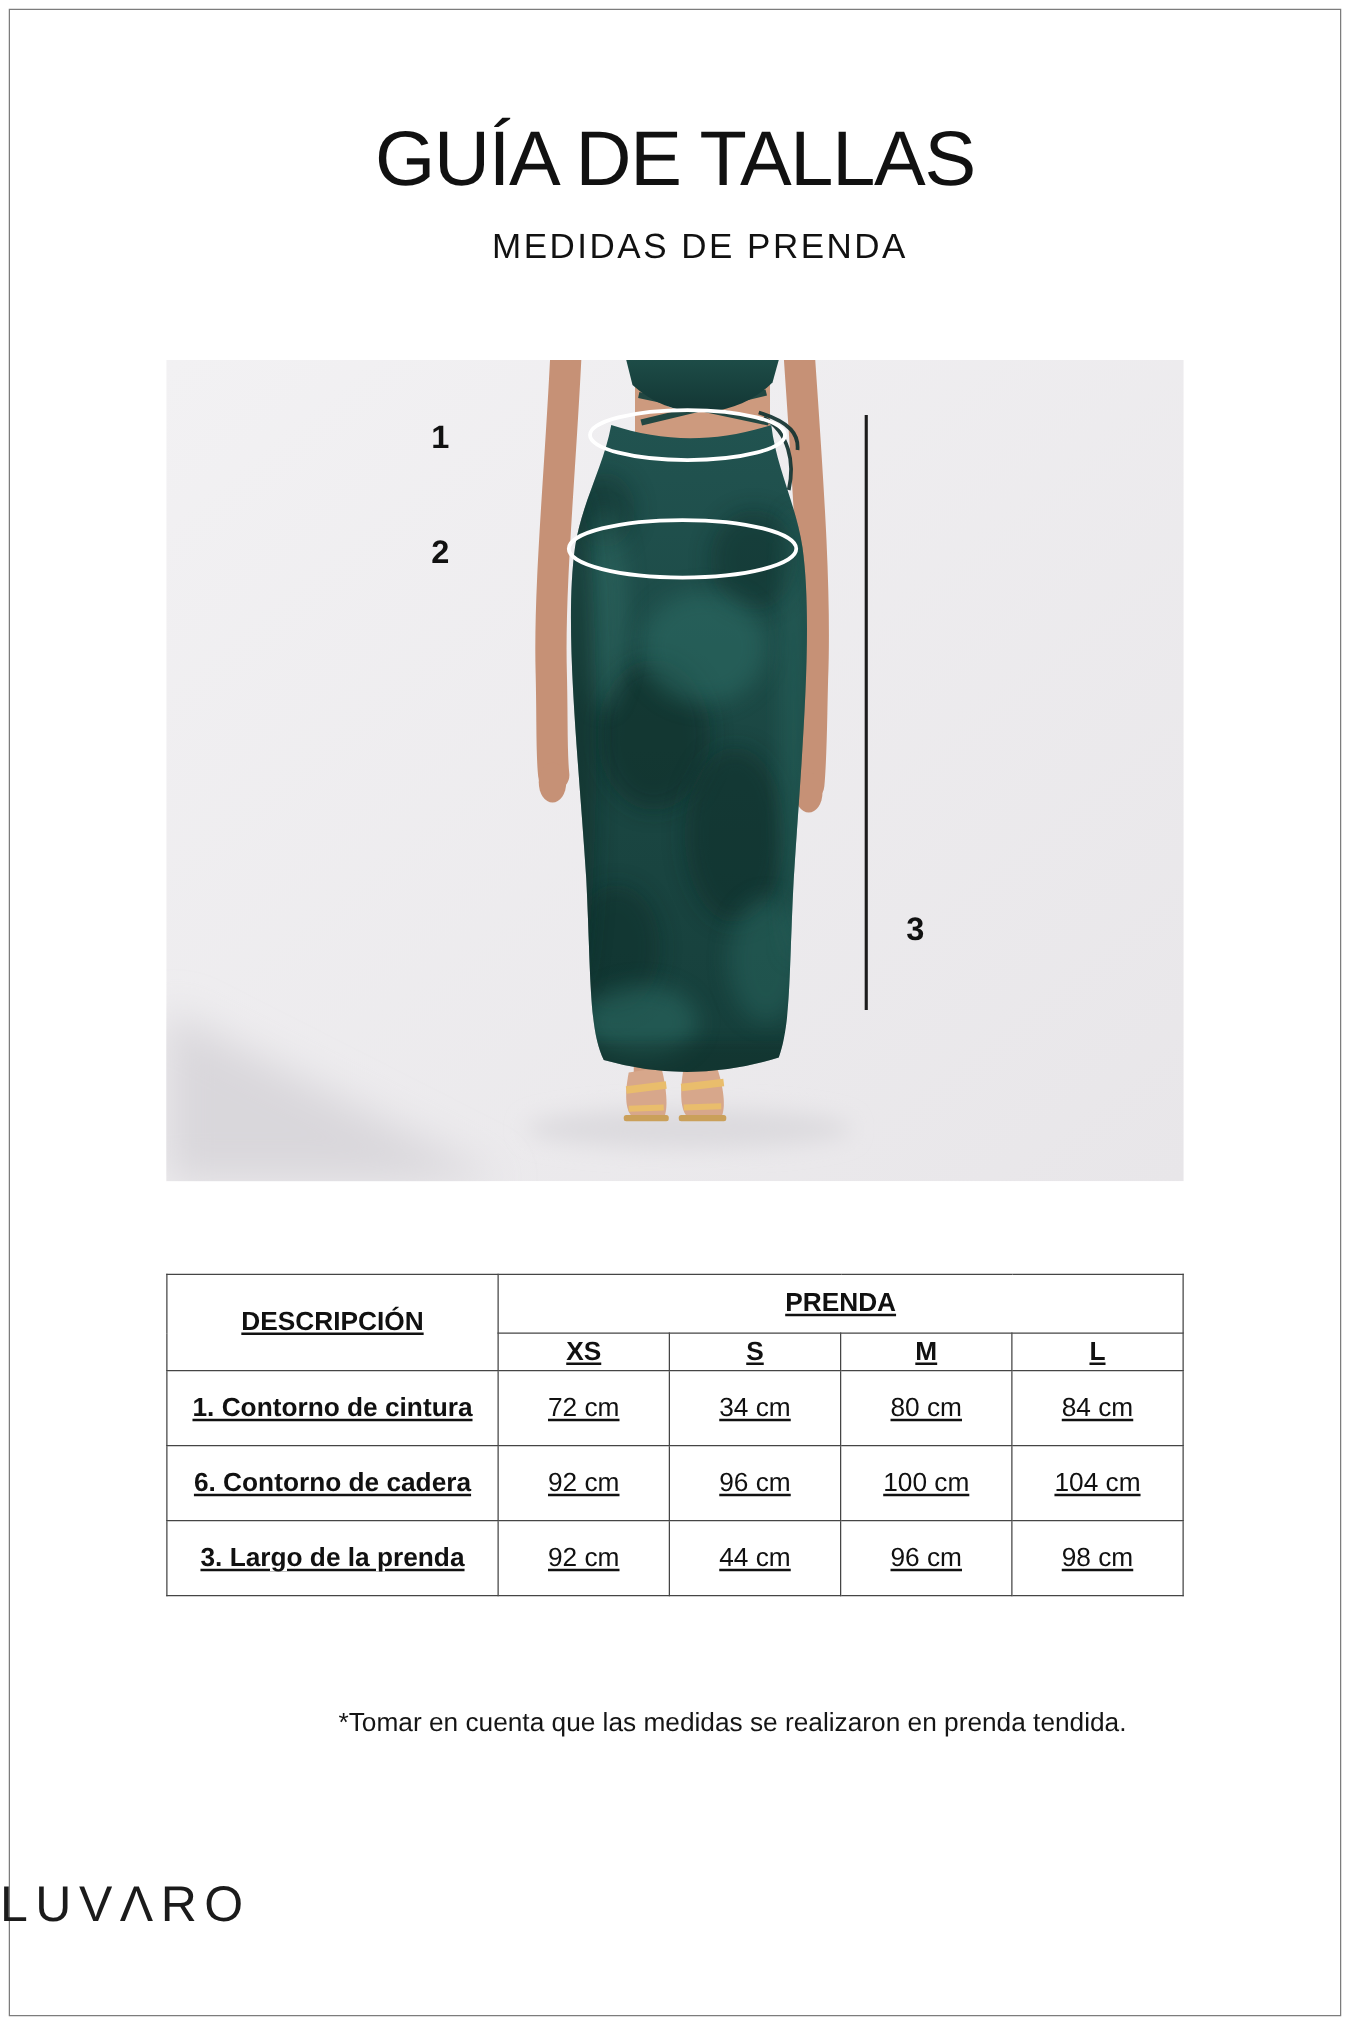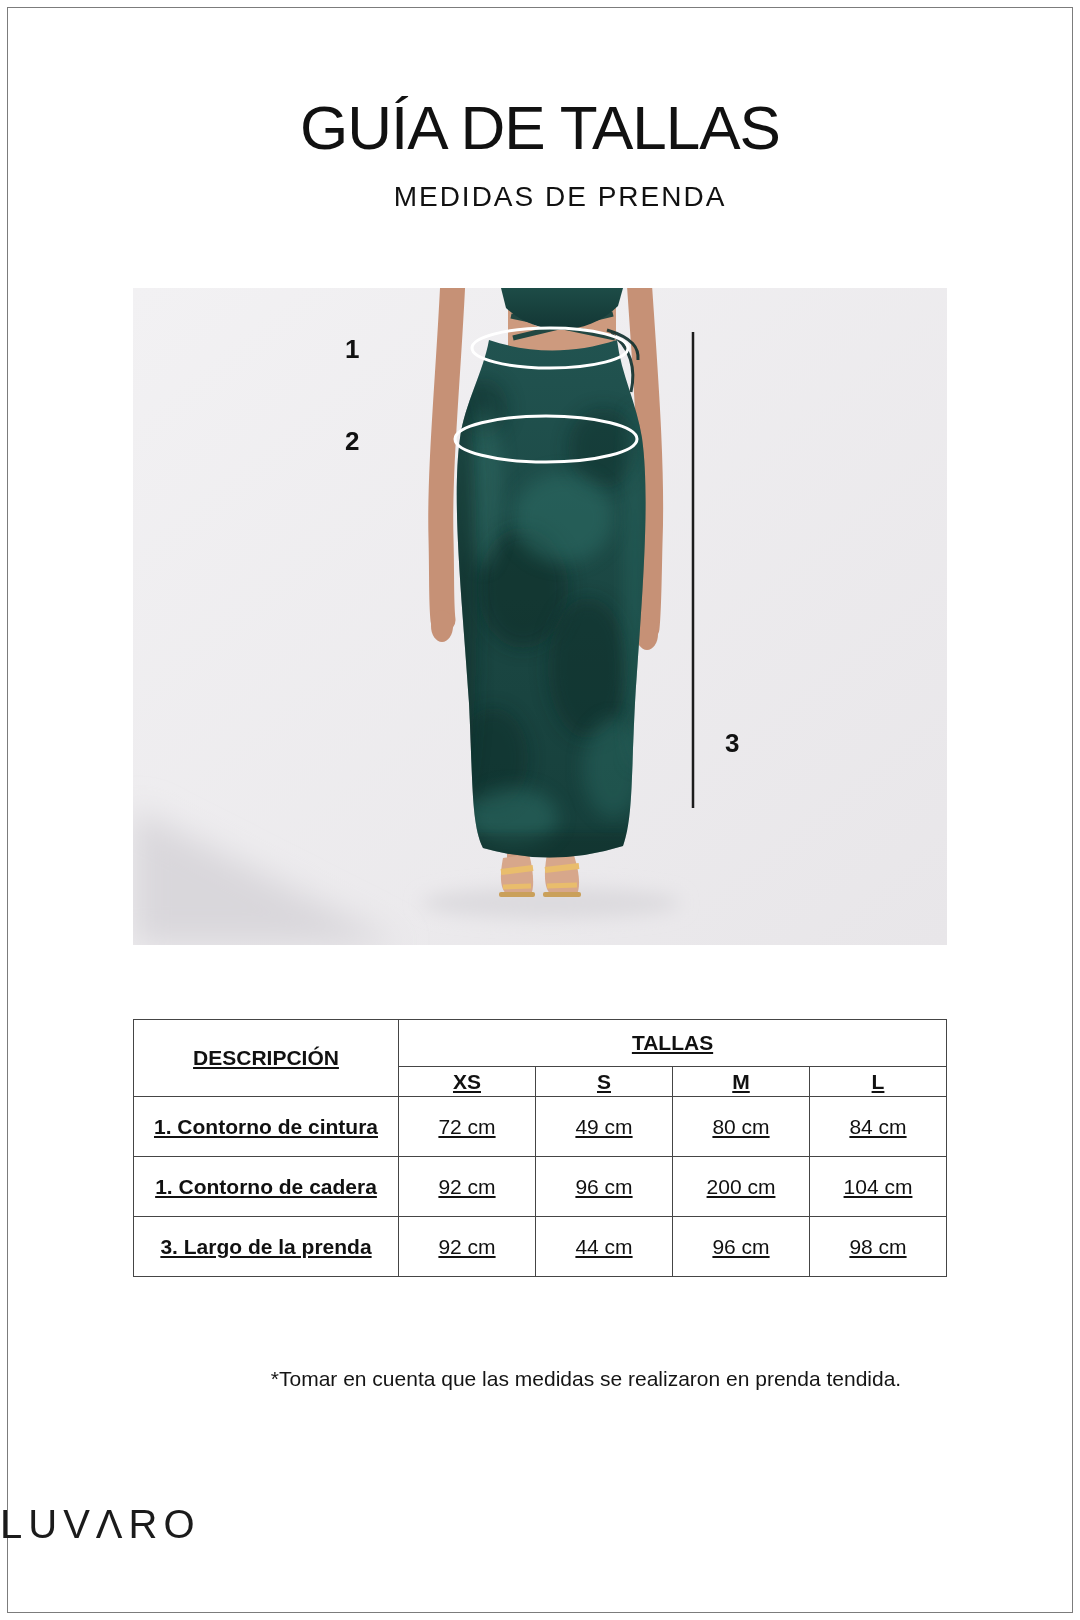--- a/index.html
+++ b/index.html
@@ -141,40 +141,40 @@
     <colgroup>
       <col class="c-desc">
         <col class="c-size">
         <col class="c-size">
         <col class="c-size">
         <col class="c-size">
     </colgroup>
     <tbody>
         <tr class="r-tallas">
       <th rowspan="2">DESCRIPCIÓN</th>
-      <th colspan="4">TALLAS</th>
+      <th colspan="4">PRENDA</th>
     </tr>
     <tr class="r-sizes">
       <th>XS</th>
       <th>S</th>
       <th>M</th>
       <th>L</th>
     </tr>
     <tr class="r-data">
       <td class="rowlabel">1. Contorno de cintura</td>
       <td>72 cm</td>
-      <td>49 cm</td>
+      <td>34 cm</td>
       <td>80 cm</td>
       <td>84 cm</td>
     </tr>
     <tr class="r-data">
-      <td class="rowlabel">1. Contorno de cadera</td>
+      <td class="rowlabel">6. Contorno de cadera</td>
       <td>92 cm</td>
       <td>96 cm</td>
-      <td>200 cm</td>
+      <td>100 cm</td>
       <td>104 cm</td>
     </tr>
     <tr class="r-data">
       <td class="rowlabel">3. Largo de la prenda</td>
       <td>92 cm</td>
       <td>44 cm</td>
       <td>96 cm</td>
       <td>98 cm</td>
     </tr>
   </tbody>

